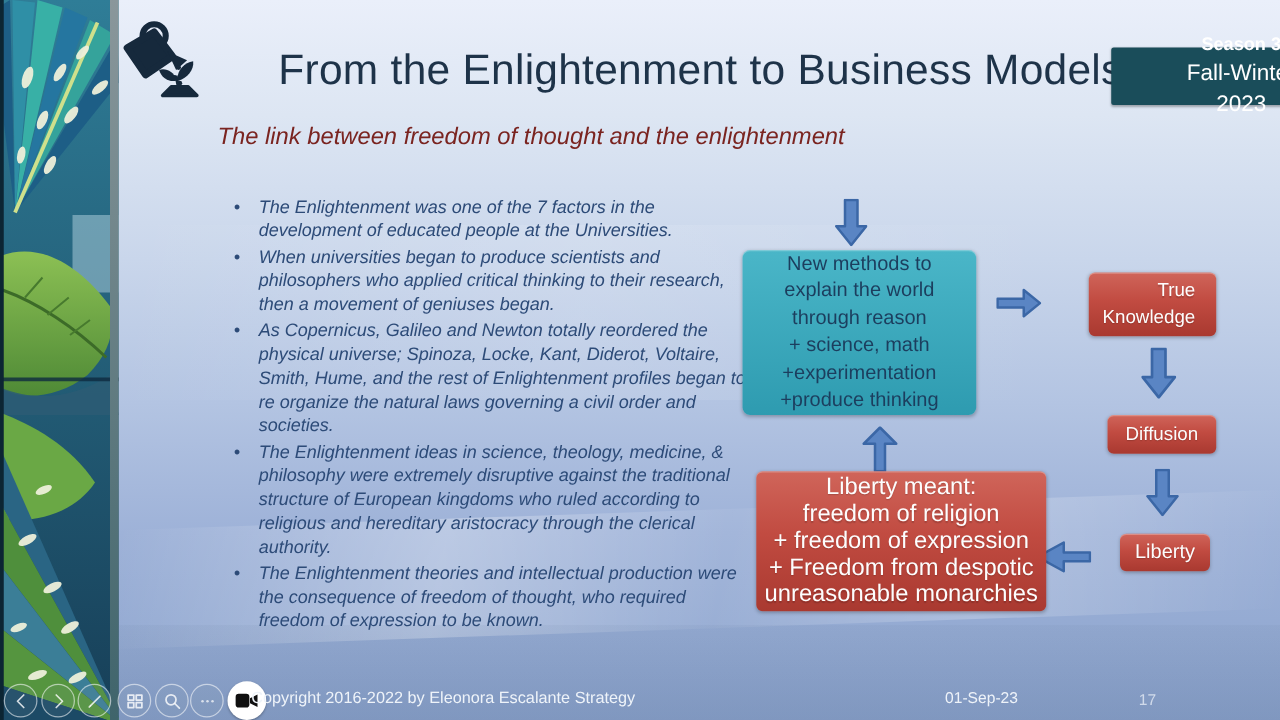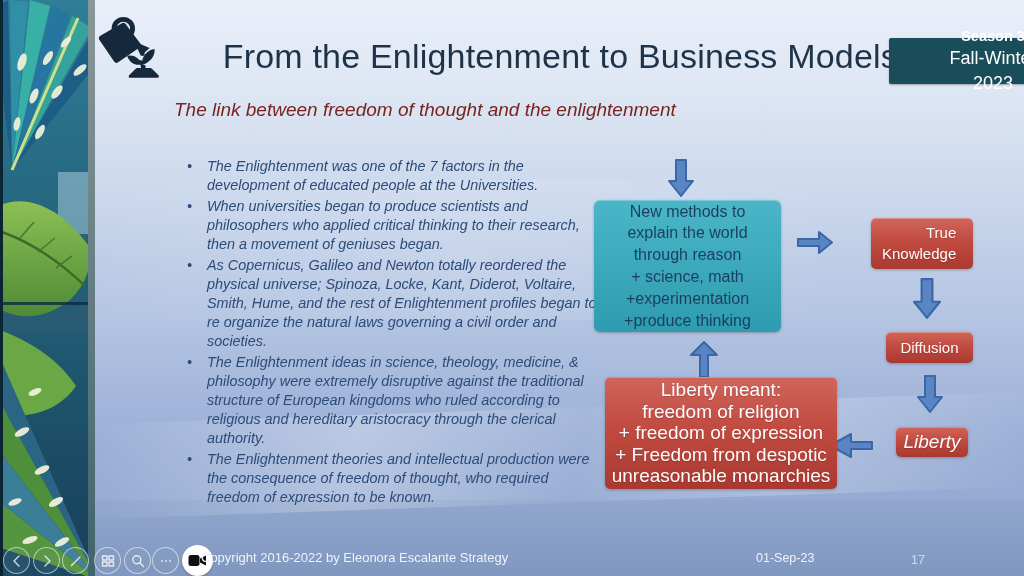--- a/index.html
+++ b/index.html
@@ -181,21 +181,21 @@
   <svg class="fc-arrow" style="left:913px;top:278px;" width="28" height="41" viewBox="0 0 26 38">
     <polygon points="8,1 18,1 18,22 25,22 13,37 1,22 8,22"></polygon>
   </svg>
 
   <div class="fc-box fc-red" style="left:886px;top:332px;width:87px;height:31px;font-size:15px;">Diffusion</div>
 
   <svg class="fc-arrow" style="left:916px;top:375px;" width="28" height="38" viewBox="0 0 26 38">
     <polygon points="8,1 18,1 18,22 25,22 13,37 1,22 8,22"></polygon>
   </svg>
 
-  <div class="fc-box fc-red" style="left:896px;top:427px;width:72px;height:30px;font-size:19px;font-style:italic;">Liberty</div>
+  <div class="fc-box fc-red" style="left:896px;top:427px;width:72px;height:30px;font-size:16px;">Liberty</div>
 
   <svg class="fc-arrow" style="left:829px;top:432px;" width="44" height="27" viewBox="0 0 44 27">
     <polygon points="43,10 22,10 22,2 1,13.5 22,25 22,17 43,17"></polygon>
   </svg>
 
   <svg class="fc-arrow" style="left:689px;top:341px;" width="30" height="37" viewBox="0 0 30 37">
     <polygon points="11,36 19,36 19,14 28,14 15,1 2,14 11,14"></polygon>
   </svg>
 
   <div class="fc-box fc-red pre" style="left:592px;top:377px;width:232px;height:112px;font-size:19px;line-height:21.4px;margin-left:13px;">Liberty meant:

